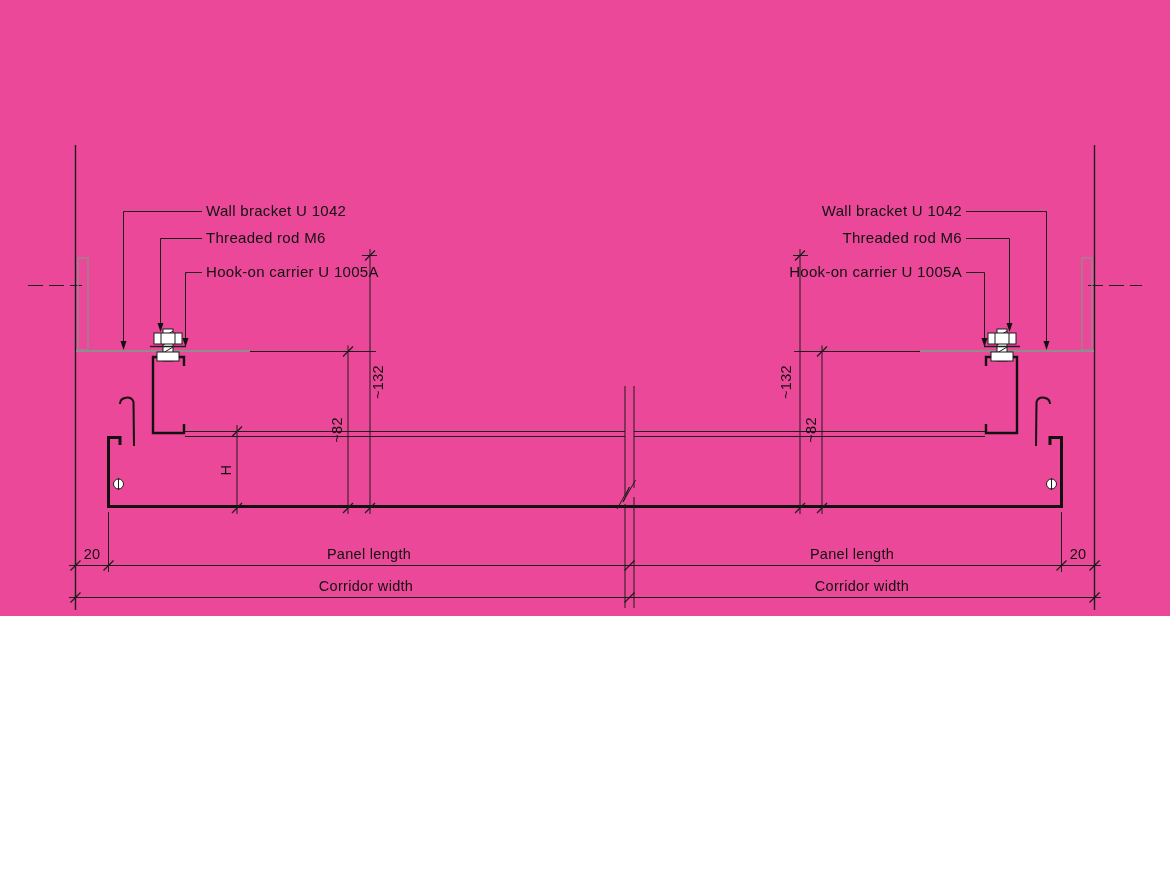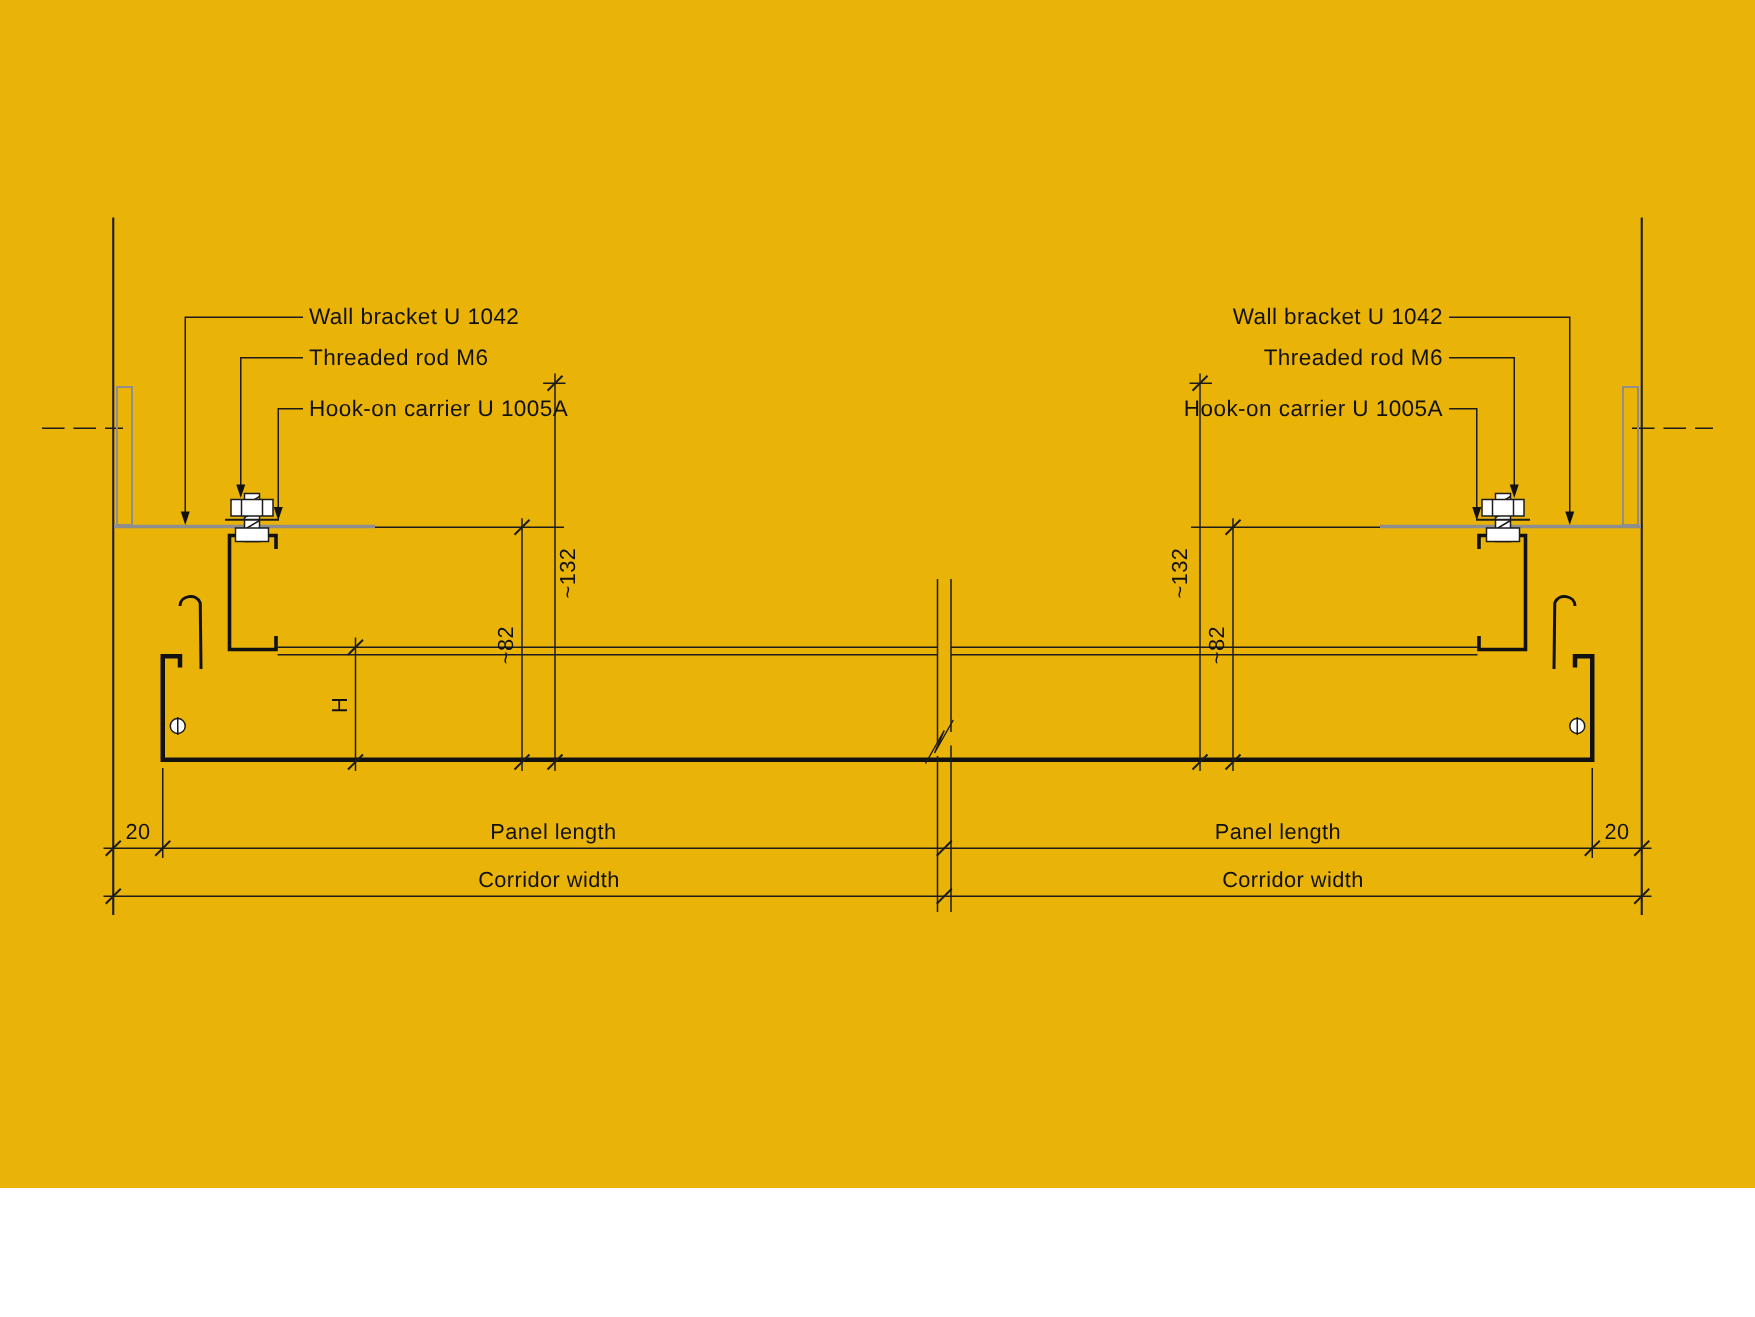--- a/index.html
+++ b/index.html
@@ -1,16 +1,16 @@
 <!DOCTYPE html>
 <html><head>
 <meta charset="utf-8">
 <style>
   html,body{margin:0;padding:0;background:#ffffff;}
-  .page{position:relative;width:1170px;height:792px;background:#eab308;overflow:hidden;
+  .page{position:relative;width:1170px;height:616px;background:#ec4899;overflow:hidden;
         font-family:"Liberation Sans",sans-serif;}
   svg{display:block;}
   .thin{stroke:#1c1c1c;stroke-width:1;fill:none;}
   .med{stroke:#1c1c1c;stroke-width:1.4;fill:none;}
   .thick{stroke:#111111;stroke-width:3;fill:none;stroke-linejoin:miter;}
   .carrier{stroke:#111111;stroke-width:2.4;fill:none;}
   .hook{stroke:#111111;stroke-width:2;fill:none;}
   .gray{stroke:#8e8e8e;stroke-width:2.2;fill:none;}
   .grayThin{stroke:#8e8e8e;stroke-width:1.3;fill:none;}
   .dash{stroke:#1c1c1c;stroke-width:1;stroke-dasharray:15 6;fill:none;}

